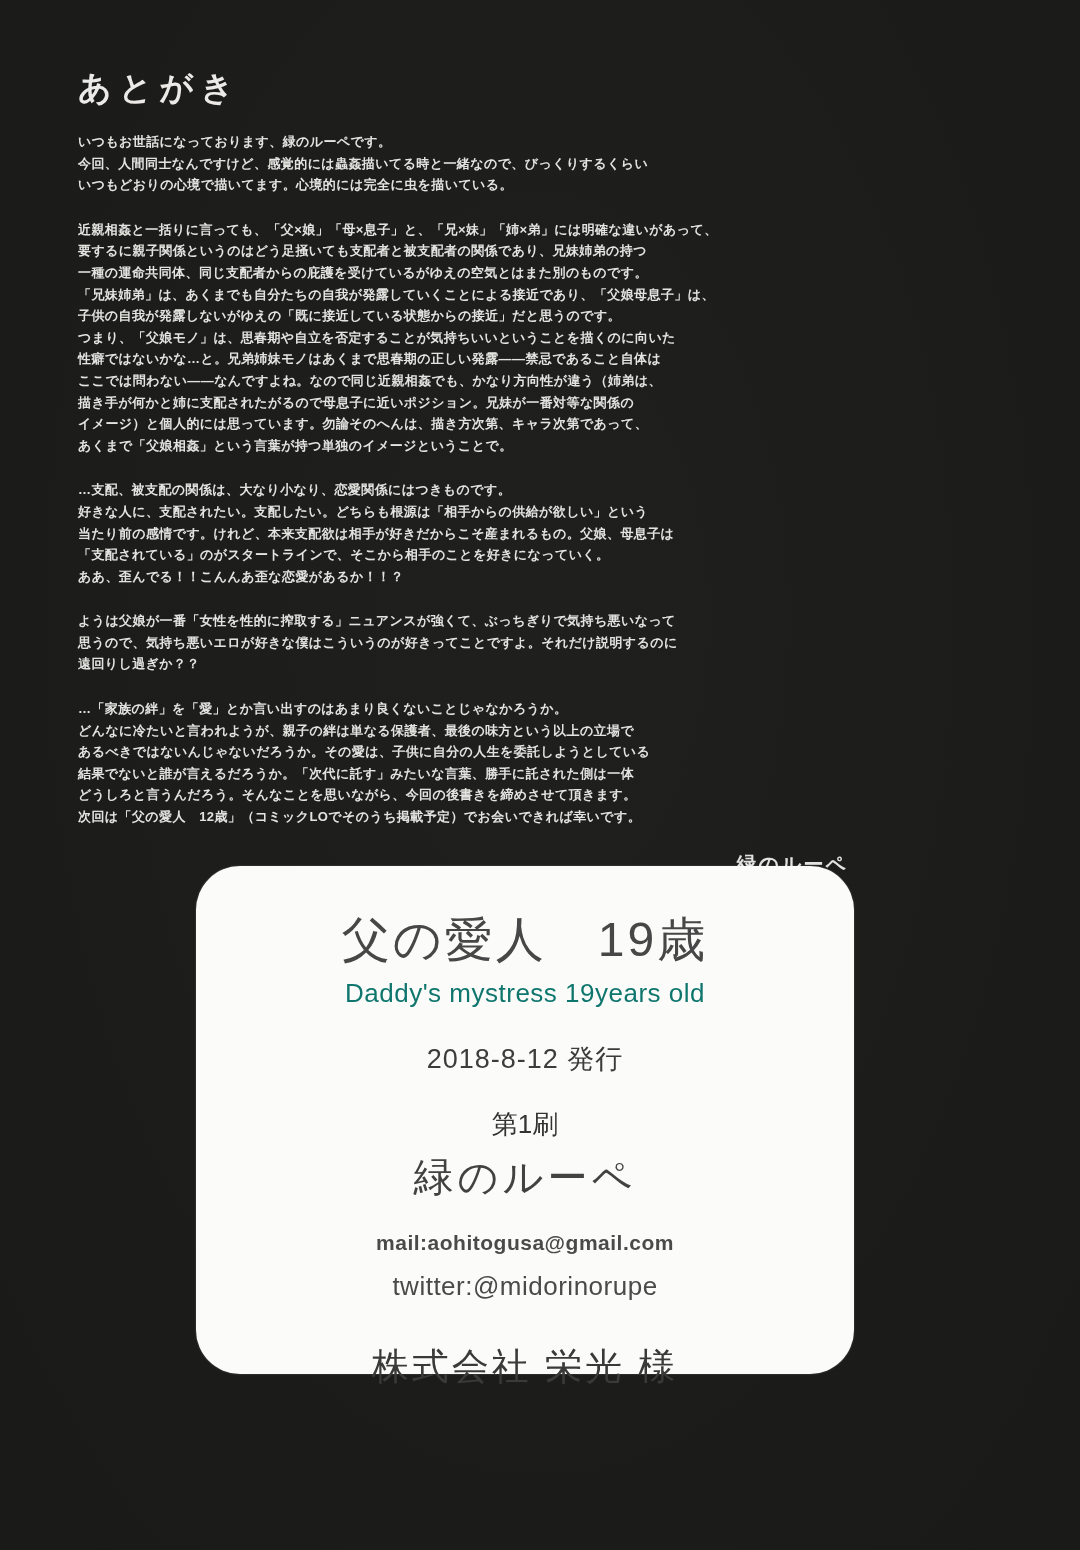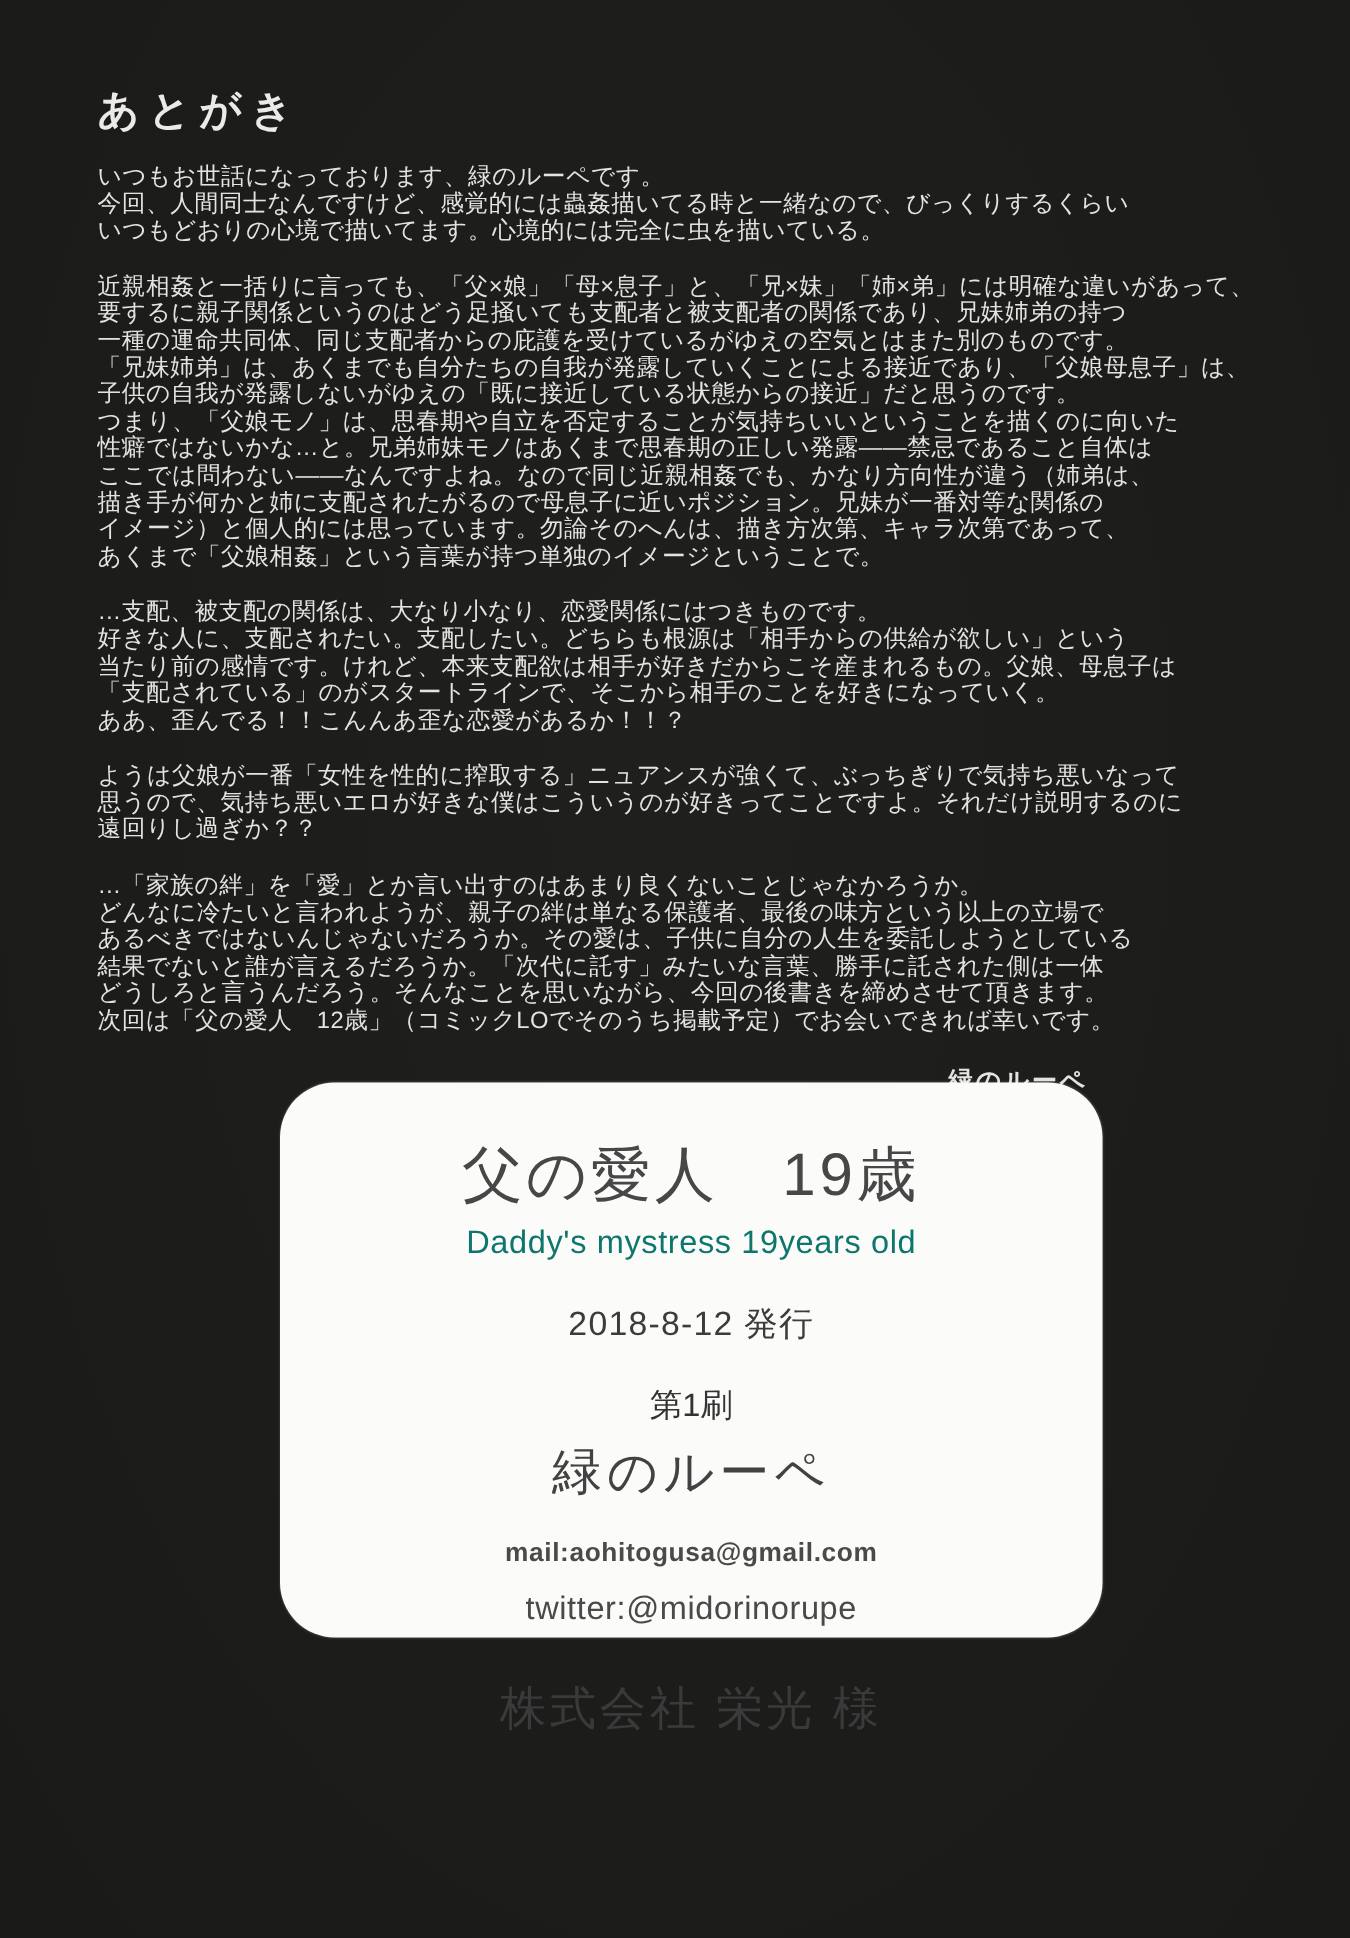--- a/index.html
+++ b/index.html
@@ -11,59 +11,58 @@
     position:relative;
   }
   .page{
     position:absolute;inset:0;
     background:
       radial-gradient(ellipse at 50% 40%, rgba(255,255,255,0.02), rgba(0,0,0,0.05)),
       #1b1b1a;
     color:#e3e3df;
   }
   .afterword{
-    padding:66px 48px 0 78px;
+    padding:66px 70px 0 78px;
   }
   .heading{
     font-size:33px;
     font-weight:700;
     letter-spacing:7px;
     margin:0 0 20px 0;
     color:#eceae6;
   }
   .para{
     margin:0 0 23px 0;
   }
   .line{
-    font-size:19px;
+    font-size:13px;
     line-height:21.6px;
-    font-weight:400;
+    font-weight:700;
     letter-spacing:0.4px;
     color:#e3e3df;
     white-space:nowrap;
   }
   .signature{
     text-align:right;
     padding-right:162px;
     font-size:20px;
     font-weight:700;
     letter-spacing:2px;
     margin:6px 0 12px 0;
     color:#e3e3df;
   }
   .colophon-box{
     position:absolute;
     left:196px;top:866px;
-    width:658px;height:444px;
+    width:658px;height:508px;
     background:#fbfbf9;
     border-radius:44px;
     box-shadow:0 0 2px rgba(255,255,255,0.25);
     display:flex;flex-direction:column;align-items:center;
     color:#3d3d3d;
-    margin-left:28px;
   }
   .c-title{
     margin-top:42px;
     font-size:48px;
     font-weight:400;
     letter-spacing:3px;
     color:#474747;
   }
   .c-sub{
     margin-top:6px;

